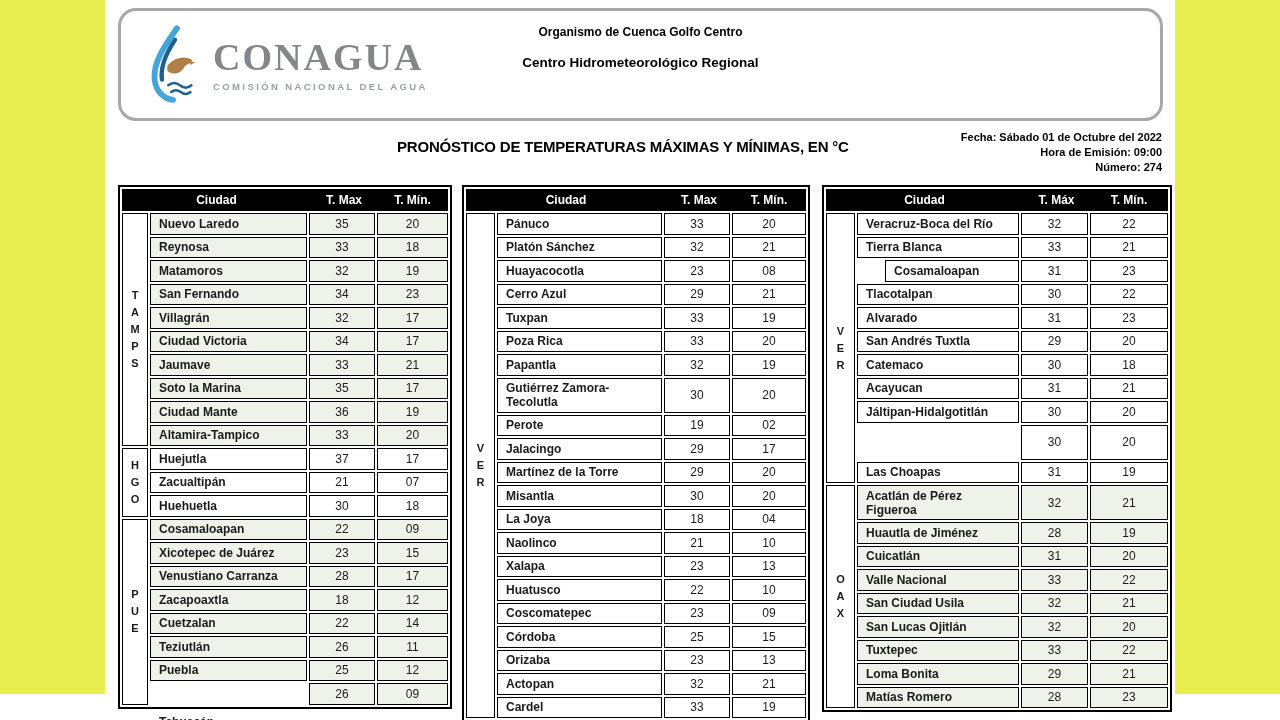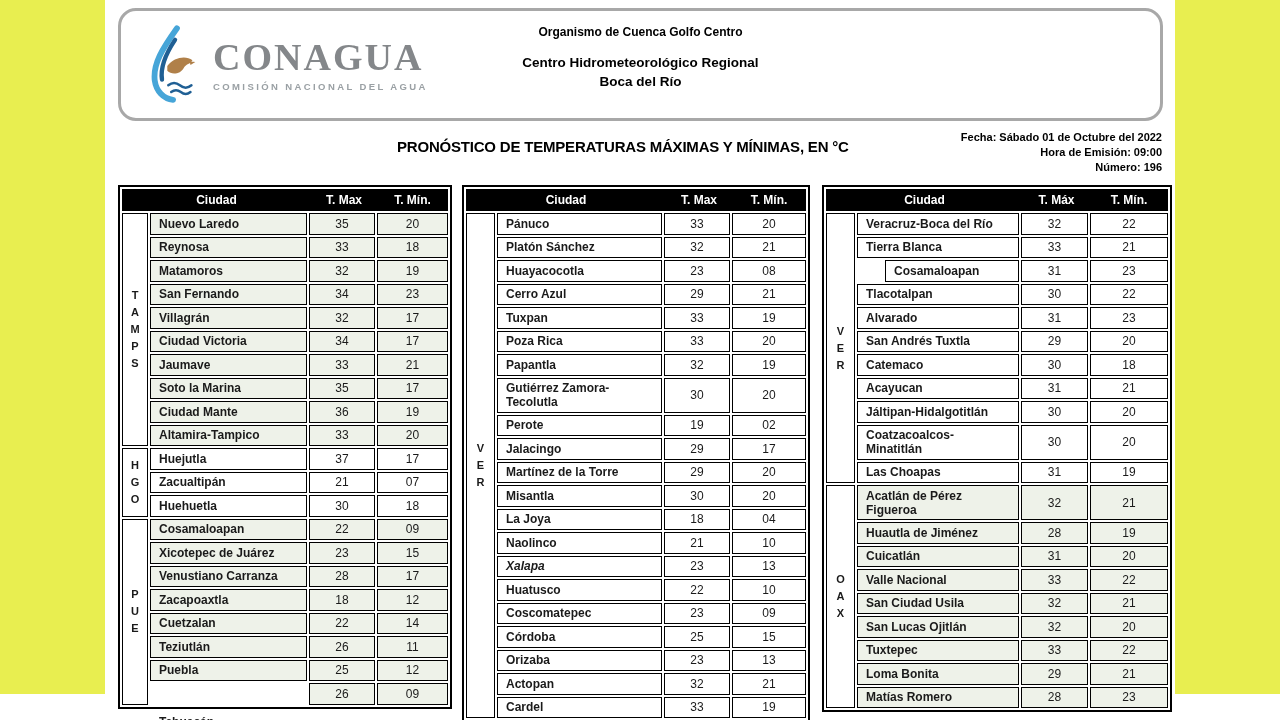--- a/index.html
+++ b/index.html
@@ -93,30 +93,29 @@
           <path d="M25,69 q5,-4 10,0 q5,4 10,0" fill="none" stroke="#1f5f94" stroke-width="2.5" stroke-linecap="round"></path>
         </svg>
         <div class="logo-text">
           <div class="brand">CONAGUA</div>
           <div class="tagline">COMISIÓN NACIONAL DEL AGUA</div>
         </div>
       </div>
       <div class="org-block">
         <div class="l1">Organismo de Cuenca Golfo Centro</div>
         <div class="l2">Centro Hidrometeorológico Regional</div>
-        <div class="l3">Boca del Río</div>
       </div>
     </div>
 
     <div class="title">PRONÓSTICO DE TEMPERATURAS MÁXIMAS Y MÍNIMAS, EN °C</div>
 
     <div class="issue-block">
       <div>Fecha: Sábado 01 de Octubre del 2022</div>
       <div>Hora de Emisión: 09:00</div>
-      <div class="numero">Número: 196</div>
+      <div class="numero">Número: 274</div>
     </div>
 
     <div id="tables-root">
         <div class="ftable" style="left: 13px; width: 334px;">
           <div class="thead" style="grid-template-columns: 26px 1fr 66px 71px;">
             <div class="hc" style="grid-column: 1 / 3;">Ciudad</div>
             <div class="hc" style="grid-column: 3;">T. Max</div>
             <div class="hc" style="grid-column: 4;">T. Mín.</div>
           </div>
           <div class="tbody" style="grid-template-columns: 26px 1fr 66px 71px; grid-template-rows: 21.5px 21.5px 21.5px 21.5px 21.5px 21.5px 21.5px 21.5px 21.5px 21.5px 21.5px 21.5px 21.5px 21.5px 21.5px 21.5px 21.5px 21.5px 21.5px 21.5px 21.5px;">
@@ -250,21 +249,21 @@
             <div class="cell temp" style="grid-column: 4;">20</div>
             <div class="cell city" style="grid-column: 2;">Misantla</div>
             <div class="cell temp" style="grid-column: 3;">30</div>
             <div class="cell temp" style="grid-column: 4;">20</div>
             <div class="cell city" style="grid-column: 2;">La Joya</div>
             <div class="cell temp" style="grid-column: 3;">18</div>
             <div class="cell temp" style="grid-column: 4;">04</div>
             <div class="cell city" style="grid-column: 2;">Naolinco</div>
             <div class="cell temp" style="grid-column: 3;">21</div>
             <div class="cell temp" style="grid-column: 4;">10</div>
-            <div class="cell city" style="grid-column: 2; font-style: italic;">Xalapa</div>
+            <div class="cell city" style="grid-column: 2;">Xalapa</div>
             <div class="cell temp" style="grid-column: 3;">23</div>
             <div class="cell temp" style="grid-column: 4;">13</div>
             <div class="cell city" style="grid-column: 2;">Huatusco</div>
             <div class="cell temp" style="grid-column: 3;">22</div>
             <div class="cell temp" style="grid-column: 4;">10</div>
             <div class="cell city" style="grid-column: 2;">Coscomatepec</div>
             <div class="cell temp" style="grid-column: 3;">23</div>
             <div class="cell temp" style="grid-column: 4;">09</div>
             <div class="cell city" style="grid-column: 2;">Córdoba</div>
             <div class="cell temp" style="grid-column: 3;">25</div>
@@ -312,22 +311,20 @@
             <div class="cell temp" style="grid-column: 4;">20</div>
             <div class="cell city" style="grid-column: 2;">Catemaco</div>
             <div class="cell temp" style="grid-column: 3;">30</div>
             <div class="cell temp" style="grid-column: 4;">18</div>
             <div class="cell city" style="grid-column: 2;">Acayucan</div>
             <div class="cell temp" style="grid-column: 3;">31</div>
             <div class="cell temp" style="grid-column: 4;">21</div>
             <div class="cell city" style="grid-column: 2;">Jáltipan-Hidalgotitlán</div>
             <div class="cell temp" style="grid-column: 3;">30</div>
             <div class="cell temp" style="grid-column: 4;">20</div>
-            <div class="cell city" style="grid-column: 2;">Coatzacoalcos-
-Minatitlán</div>
             <div class="cell temp" style="grid-column: 3;">30</div>
             <div class="cell temp" style="grid-column: 4;">20</div>
             <div class="cell city" style="grid-column: 2;">Las Choapas</div>
             <div class="cell temp" style="grid-column: 3;">31</div>
             <div class="cell temp" style="grid-column: 4;">19</div>
             <div class="cell state" style="grid-row: span 9;">
               <div>O</div>
               <div>A</div>
               <div>X</div>
             </div>

